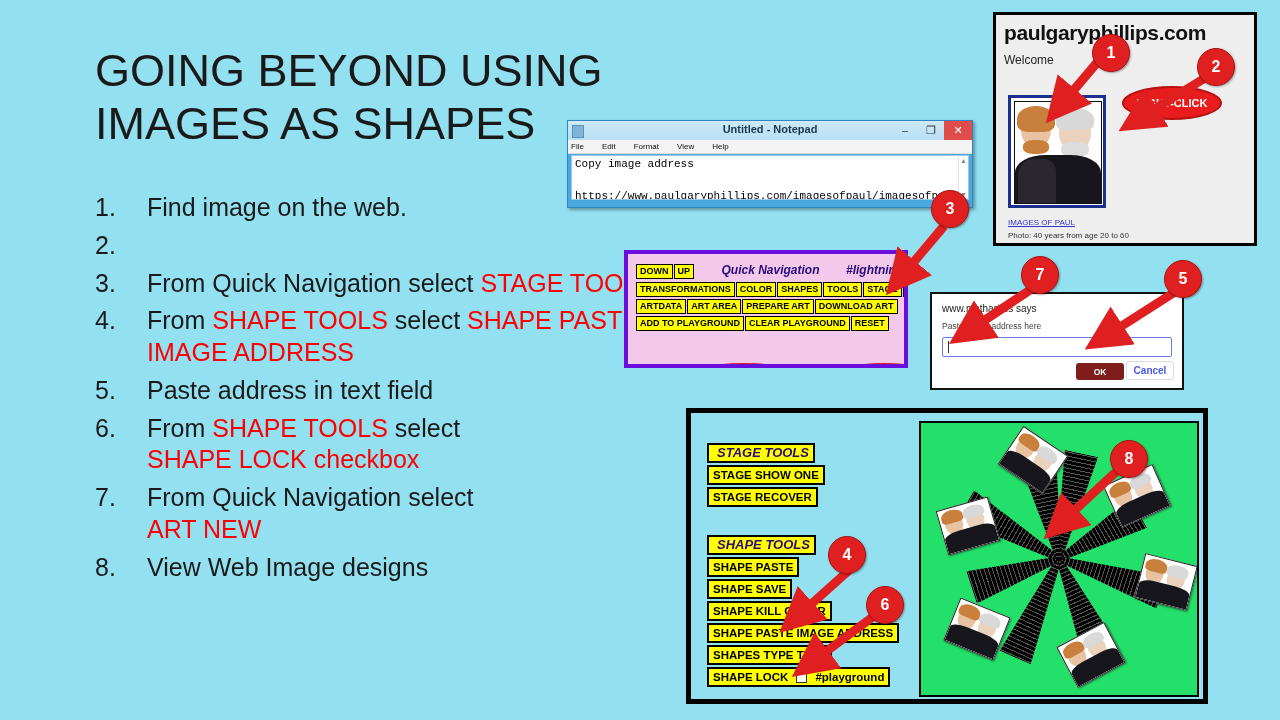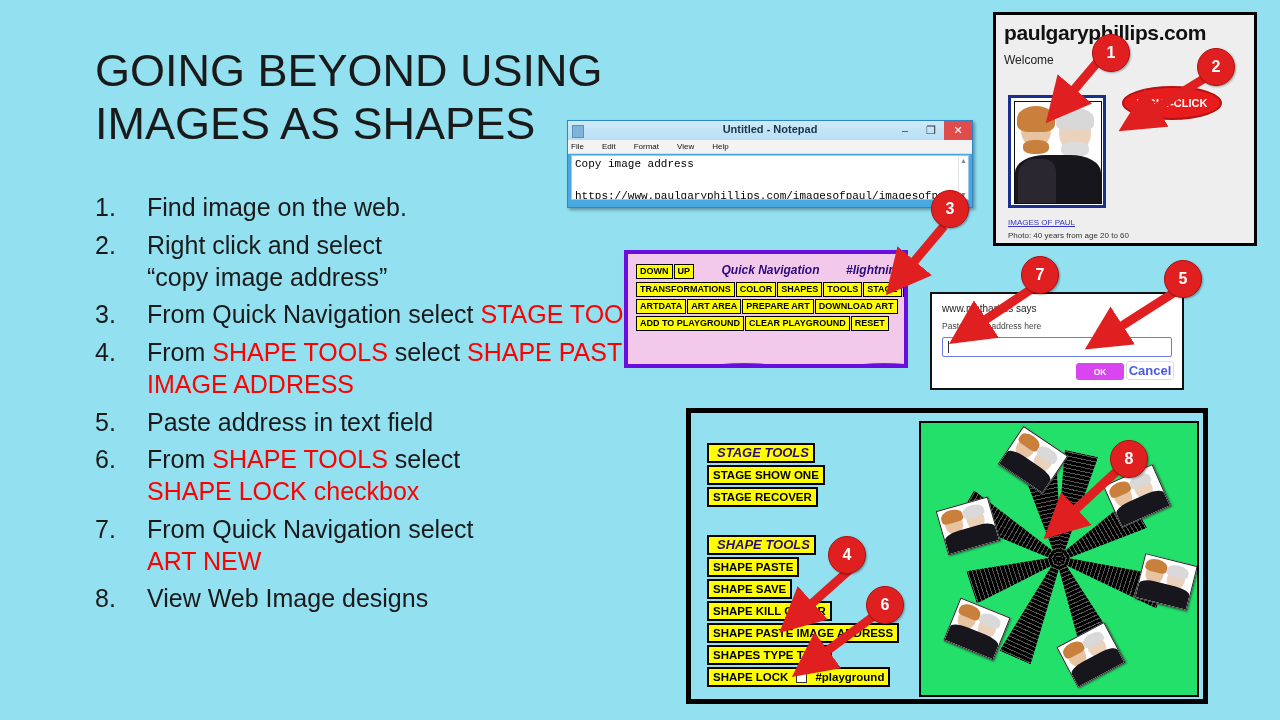--- a/index.html
+++ b/index.html
@@ -93,24 +93,24 @@
 
   
   #dialog{left:930px;top:292px;width:254px;height:98px;background:#fff;
      border:2px solid #111;box-sizing:border-box;}
   #dlg-host{font-size:10px;color:#222;margin:9px 0 0 10px;}
   #dlg-label{font-size:8.5px;color:#444;margin:7px 0 0 10px;}
   #dlg-input{position:absolute;left:10px;right:10px;top:43px;height:18px;
      border:1px solid #6b7ce0;border-radius:2px;background:#fff;}
   #dlg-caret{position:absolute;left:5px;top:3px;width:1px;height:12px;background:#333;}
   #dlg-ok{position:absolute;right:58px;bottom:8px;width:48px;height:17px;
-     background:#d946ef;color:#fff;font-size:8.5px;font-weight:bold;border-radius:3px;
+     background:#7f1d1d;color:#fff;font-size:8.5px;font-weight:bold;border-radius:3px;
      display:flex;align-items:center;justify-content:center;}
   #dlg-cancel{position:absolute;right:8px;bottom:8px;width:46px;height:17px;
-     background:#fff;color:#4a5ae8;font-size:13px;font-weight:bold;border:1px solid #dadce0;
+     background:#fff;color:#4a5ae8;font-size:10px;font-weight:bold;border:1px solid #dadce0;
      border-radius:3px;display:flex;align-items:center;justify-content:center;}
 
   
   #bigpanel{left:686px;top:408px;width:522px;height:296px;background:#93e0f0;
      border:5px solid #000;box-sizing:border-box;}
   #tools-col{position:absolute;left:16px;top:30px;width:215px;}
   .tbtn{display:block;background:#ffff00;border:2px solid #000;font-size:11.5px;
      font-weight:bold;color:#000;padding:0px 4px;margin-bottom:2px;line-height:16px;
      width:max-content;white-space:nowrap;}
   .thead{font-style:italic;font-size:13px;color:#2a0a7a;padding-left:8px;}
@@ -156,21 +156,20 @@
   <span class="tline">IMAGES AS SHAPES</span>
 </div>
 
 <div class="abs" id="steps">
     <div class="step">
       <div class="num">1.</div>
       <div class="txt"><span>Find image on the web.</span></div>
     </div>
     <div class="step">
       <div class="num">2.</div>
-      <div class="txt"><span>Right click and select</span><br><span>“copy image address”</span></div>
     </div>
     <div class="step">
       <div class="num">3.</div>
       <div class="txt"><span>From Quick Navigation select </span><span class="rd">STAGE TOOLS</span></div>
     </div>
     <div class="step">
       <div class="num">4.</div>
       <div class="txt"><span>From </span><span class="rd">SHAPE TOOLS</span><span> select </span><span class="rd">SHAPE PASTE IMAGE ADDRESS</span></div>
     </div>
     <div class="step">

